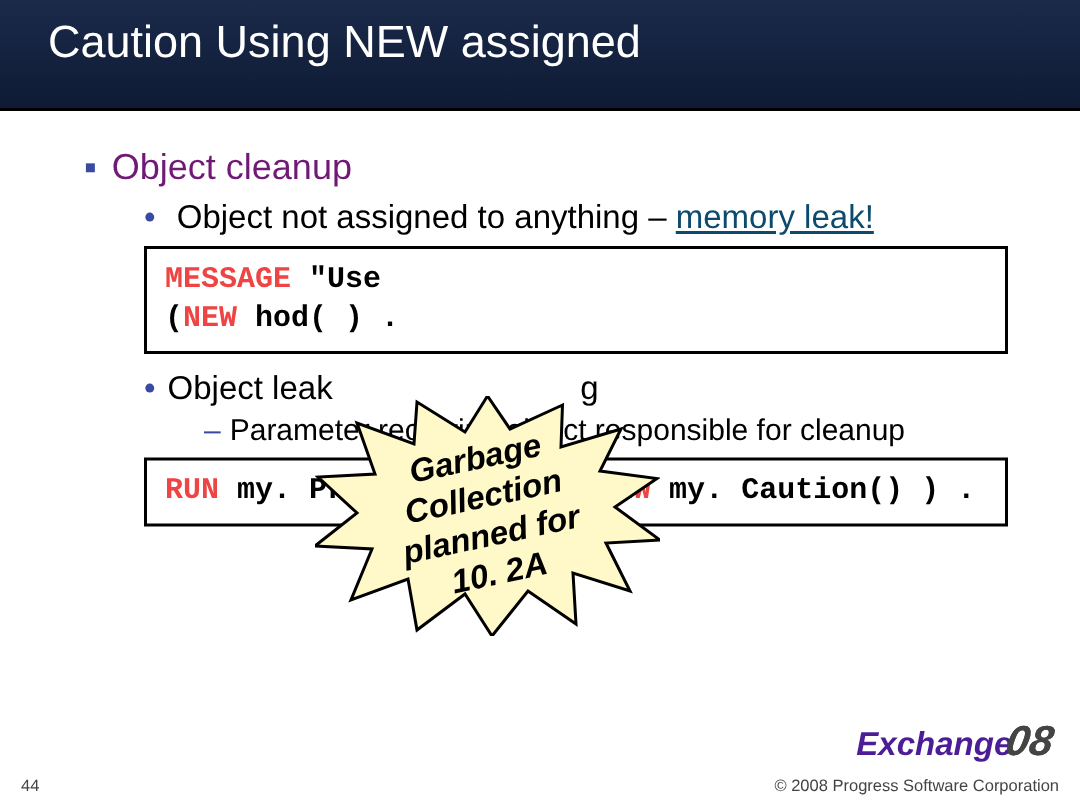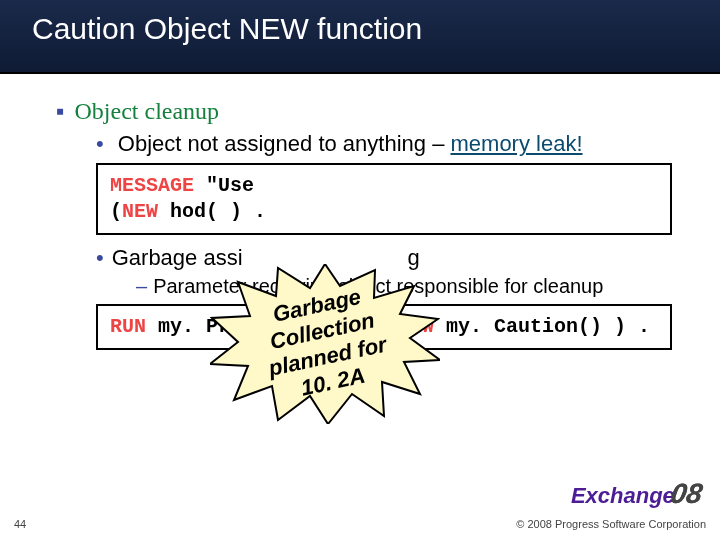--- a/index.html
+++ b/index.html
@@ -2,21 +2,21 @@
 <html><head>
 <meta charset="utf-8">
 <style>
   * { margin: 0; padding: 0; box-sizing: border-box; }
   body { width: 720px; height: 540px; font-family: Arial, Helvetica, sans-serif; background: #fff; position: relative; overflow: hidden; }
 
   .header { background: linear-gradient(180deg,#1a2a4a 0%,#0f1b35 100%); height: 74px; width: 100%; border-bottom: 2px solid #000; }
   .header h1 { color: #fff; font-size: 30px; font-weight: 400; padding: 12px 0 0 32px; }
 
   .content { padding: 24px 24px 0 56px; position: relative; height: 390px; }
-  .l1 { font-size: 24px; color: #15803d; margin-bottom: 6px; font-family: Liberation Serif, serif; }
+  .l1 { font-size: 24px; color: #701a75; margin-bottom: 6px; }
   .l1:before { content: '\25AA'; color:#3a4aa0; margin-right:10px; }
   .l2 { font-size: 22px; color: #000; margin-left: 40px; margin-bottom: 4px; text-indent:-14px; padding-left:14px;}
   .l2:before { content:'\2022'; color:#3a4aa0; margin-right:8px;}
   .l3 { font-size: 20px; color:#000; margin-left: 80px; margin-bottom:4px; text-indent:-14px; padding-left:14px;}
   .l3:before { content:'\2013'; color:#3a4aa0; margin-right:6px;}
   .memleak { color:#0c4a6e; text-decoration:underline; }
 
   .codebox { border:2px solid #000; background:#fff; margin:6px 24px 10px 40px; padding:8px 12px; font-family:'Courier New',monospace; font-size:20px; font-weight:bold; line-height:26px;}
   .codebox .kw { color:#ef4444; font-weight:bold; }
 
@@ -32,35 +32,35 @@
   .footer .copy { }
 
   .logo { position:absolute; right:18px; bottom:30px; font-size:22px; font-style:italic; color:#999; }
   .logo .ex { font-weight:bold; font-style:italic; color:#4c1d95; }
   .logo .yr { display:inline-block; transform:skewX(-10deg); font-weight:bold; background:linear-gradient(90deg,#333,#666); -webkit-background-clip:text; color:#444; margin-left:-4px; font-size:28px;}
 </style>
 </head>
 <body>
 
 <div class="header">
-  <h1>Caution Object NEW function</h1>
+  <h1>Caution Using NEW assigned</h1>
 </div>
 
 <div class="content">
   <div class="l1">Object cleanup</div>
   <div class="l2">
     <span>Object not assigned to anything – </span><span class="memleak">memory leak!</span>
   </div>
 
   <div class="codebox">
     <div><span class="kw">MESSAGE</span><span> "Use</span></div>
     <div><span>        (</span><span class="kw">NEW</span><span>                       hod( ) .</span></div>
   </div>
 
-  <div class="l2"><span>Garbage assi</span>&nbsp;&nbsp;&nbsp;&nbsp;&nbsp;&nbsp;&nbsp;&nbsp;&nbsp;&nbsp;&nbsp;&nbsp;&nbsp;&nbsp;&nbsp;&nbsp;&nbsp;&nbsp;&nbsp;&nbsp;&nbsp;&nbsp;&nbsp;&nbsp;&nbsp;&nbsp;&nbsp;<span>g</span></div>
+  <div class="l2"><span>Object leak</span>&nbsp;&nbsp;&nbsp;&nbsp;&nbsp;&nbsp;&nbsp;&nbsp;&nbsp;&nbsp;&nbsp;&nbsp;&nbsp;&nbsp;&nbsp;&nbsp;&nbsp;&nbsp;&nbsp;&nbsp;&nbsp;&nbsp;&nbsp;&nbsp;&nbsp;&nbsp;&nbsp;<span>g</span></div>
   <div class="l3">Parameter receiving object responsible for cleanup</div>
 
   <div class="codebox">
     <span class="kw">RUN</span><span> my. Proc. p ( </span><span class="kw">INPUT NEW</span><span> my. Caution() ) .</span>
   </div>
 
   <div class="burst-wrap">
     <svg class="burst" viewBox="0 0 230 160">
       <polygon points="115,0 130,22 165,6 164,34 204,22 190,50 228,55 200,74 230,96 194,98 210,130 172,118 174,152 142,130 118,160 100,132 68,156 62,122 24,136 38,102 0,100 28,78 2,54 40,52 28,18 66,32 68,4 100,24"></polygon>
     </svg>

